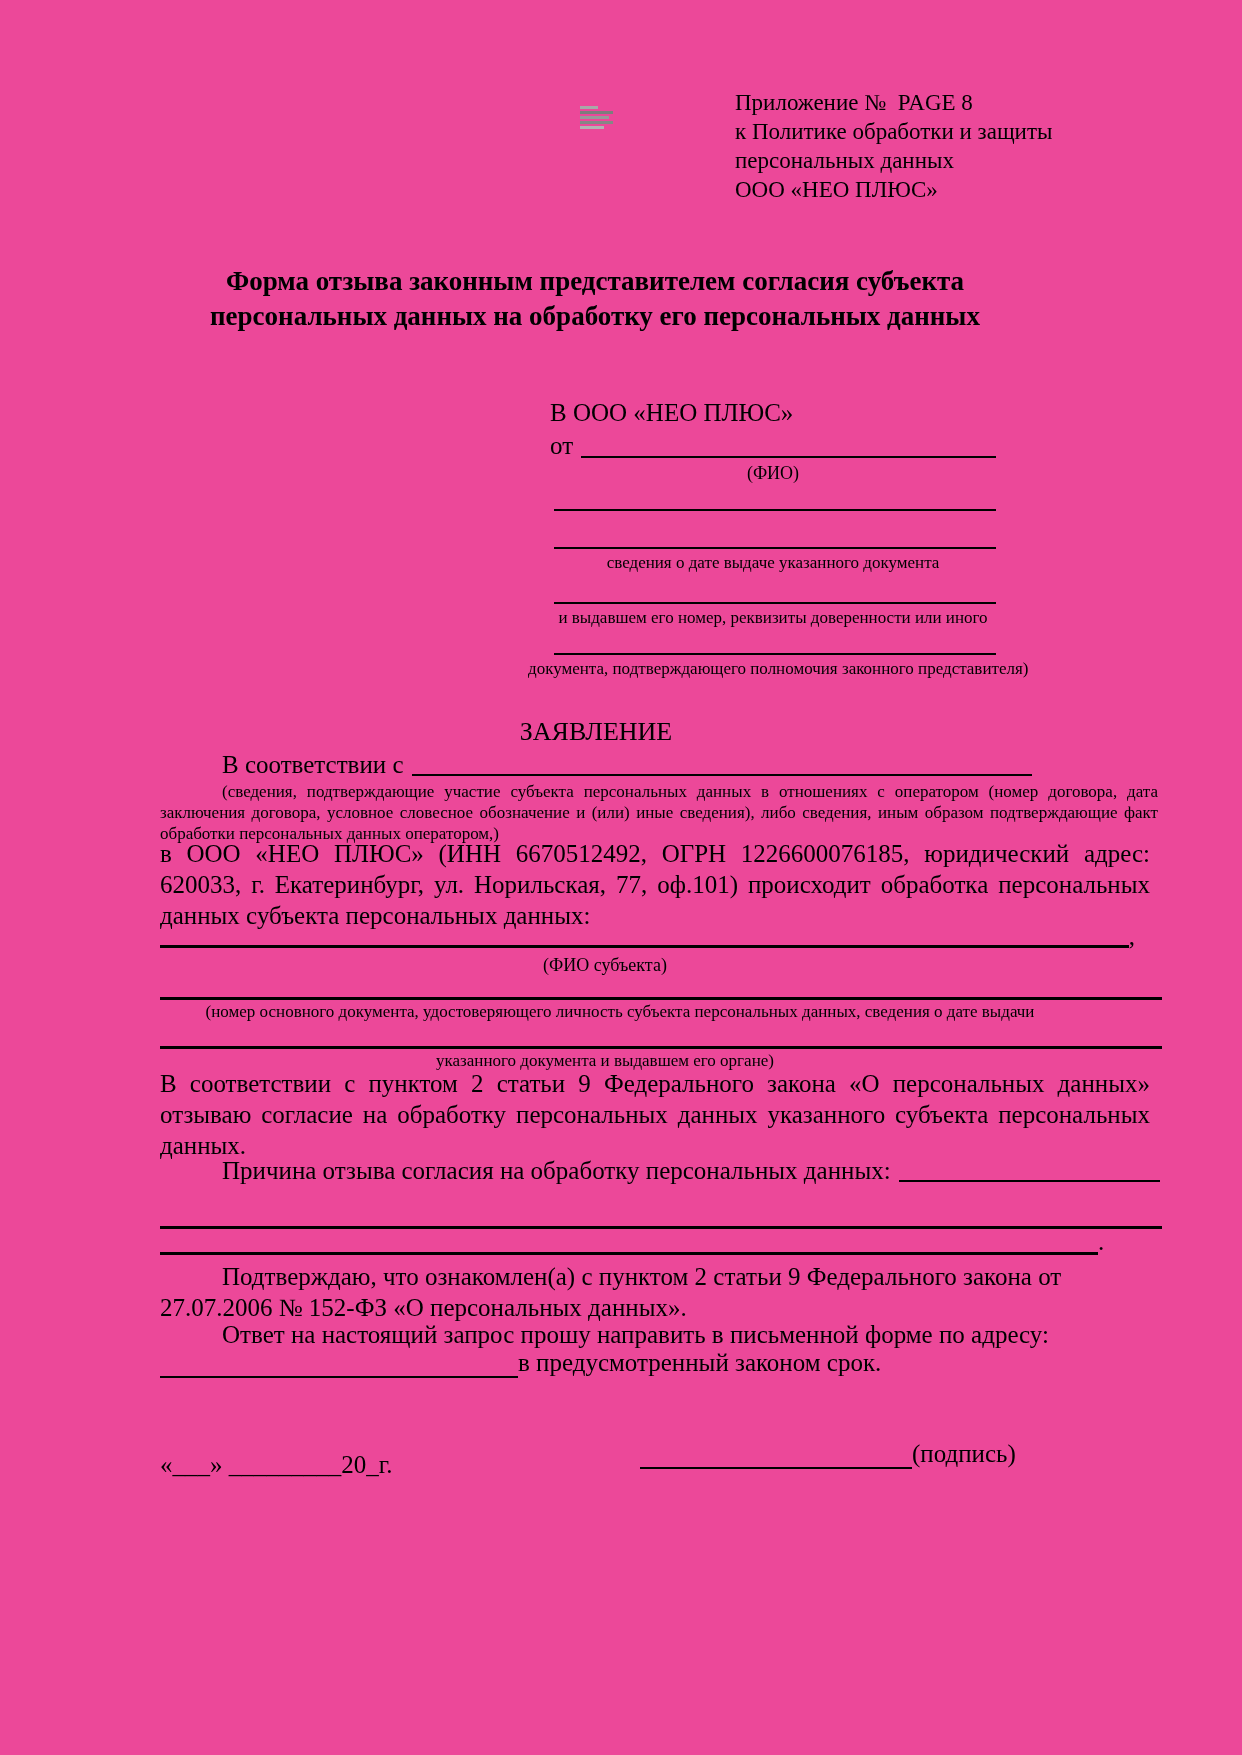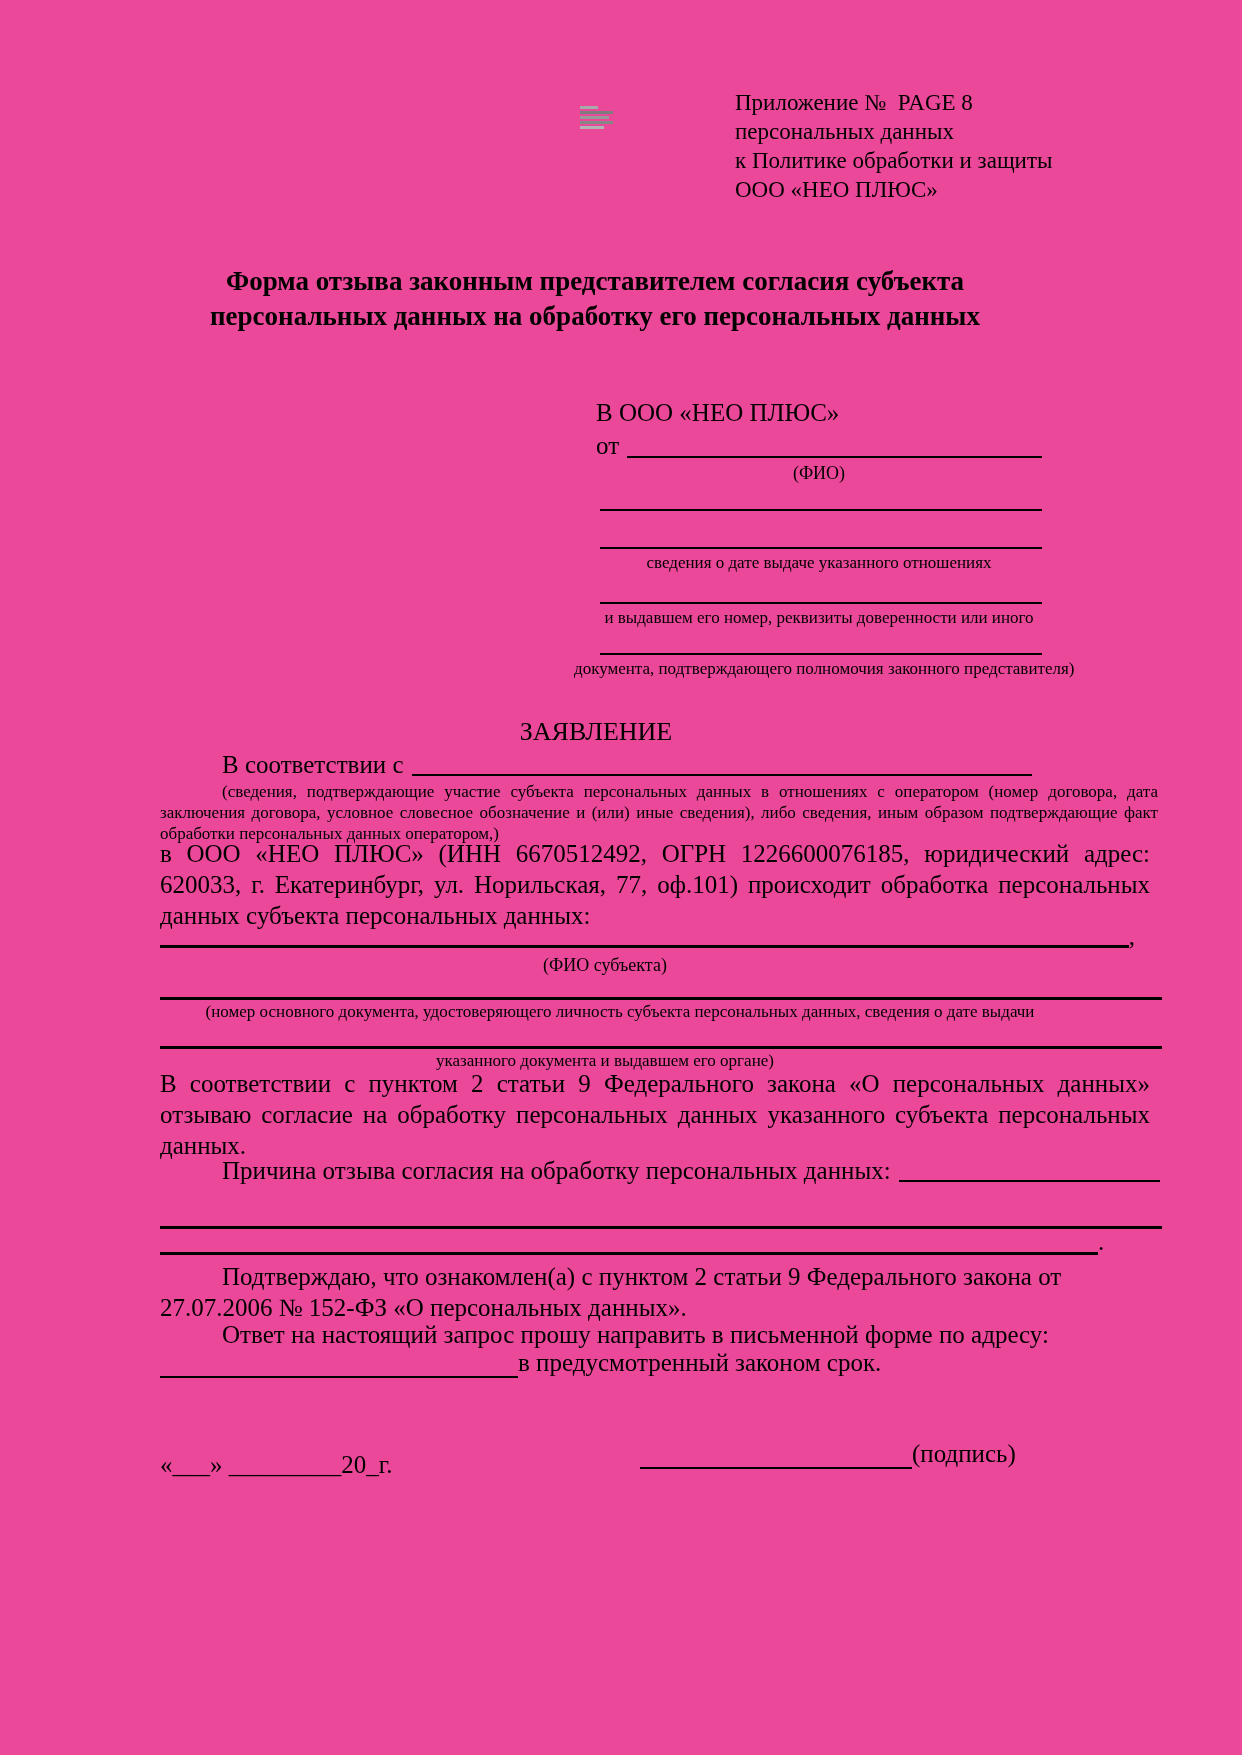--- a/index.html
+++ b/index.html
@@ -23,21 +23,21 @@
   .hdr-icon .s4 { width:100%; background:#868686; }
   .hdr-icon .s5 { width:72%;  background:#b3b3b3; }
 
   .hdr { left:735px; top:88px; font-size:23px; line-height:29px; }
 
   
   .title { left:160px; top:264px; width:870px; text-align:center;
            font-weight:bold; font-size:27px; line-height:35px; }
 
   
-  .addr { left:596px; top:396px; width:446px; font-size:25px; line-height:33px; }
+  .addr { left:550px; top:396px; width:446px; font-size:25px; line-height:33px; }
   .from-row { display:flex; align-items:flex-end; }
   .from-row .lbl { white-space:nowrap; }
   .fill { flex:1; border-bottom:2px solid #000; margin-bottom:4px; margin-left:8px; }
   .addr-cap { font-size:17px; line-height:20px; text-align:center; white-space:nowrap; margin:0 -22px; }
   .addr-cap.fio { font-size:18px; margin:1px 0 0 0; }
   .addr-line { border-bottom:2px solid #000; margin-left:4px; }
   .al1 { height:26px; } .al2 { height:36px; } .al3 { height:29px; } .al4 { height:25px; }
   .addr-cap.c { margin-top:4px; }
 
   
@@ -90,40 +90,40 @@
 
   <div class="abs hdr-icon">
     <i class="s s1"></i>
     <i class="s s2"></i>
     <i class="s s3"></i>
     <i class="s s4"></i>
     <i class="s s5"></i>
   </div>
   <div class="abs hdr">
     <div>Приложение №&nbsp; PAGE 8</div>
+    <div>к Политике обработки и защиты</div>
     <div>персональных данных</div>
-    <div>к Политике обработки и защиты</div>
     <div>ООО «НЕО ПЛЮС»</div>
   </div>
 
   <div class="abs title">
     <div>Форма отзыва законным представителем согласия субъекта</div>
     <div>персональных данных на обработку его персональных данных</div>
   </div>
 
   <div class="abs addr">
     <div>В ООО «НЕО ПЛЮС»</div>
     <div class="from-row">
       <span class="lbl">от</span>
       <span class="fill"></span>
     </div>
     <div class="addr-cap fio">(ФИО)</div>
     <div class="addr-line al1"></div>
     <div class="addr-line al2"></div>
-    <div class="addr-cap c">сведения о дате выдаче указанного отношениях</div>
+    <div class="addr-cap c">сведения о дате выдаче указанного документа</div>
     <div class="addr-line al3"></div>
     <div class="addr-cap c">и выдавшем его номер, реквизиты доверенности или иного</div>
     <div class="addr-line al4"></div>
     <div class="addr-cap c">документа, подтверждающего полномочия законного представителя)</div>
   </div>
 
   <div class="abs heading">ЗАЯВЛЕНИЕ</div>
 
   <div class="abs intro-row">
     <span class="lbl">В соответствии с</span>

